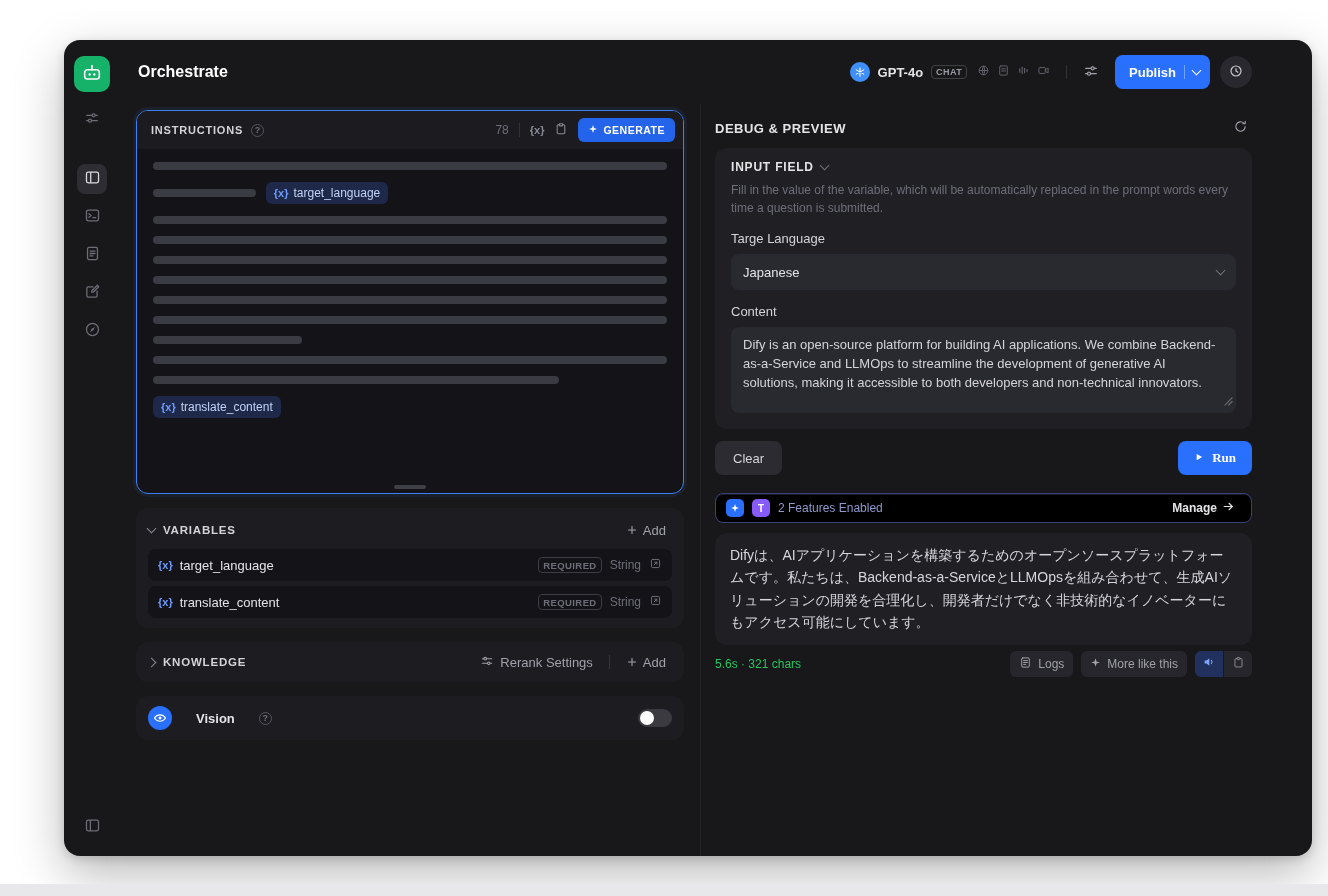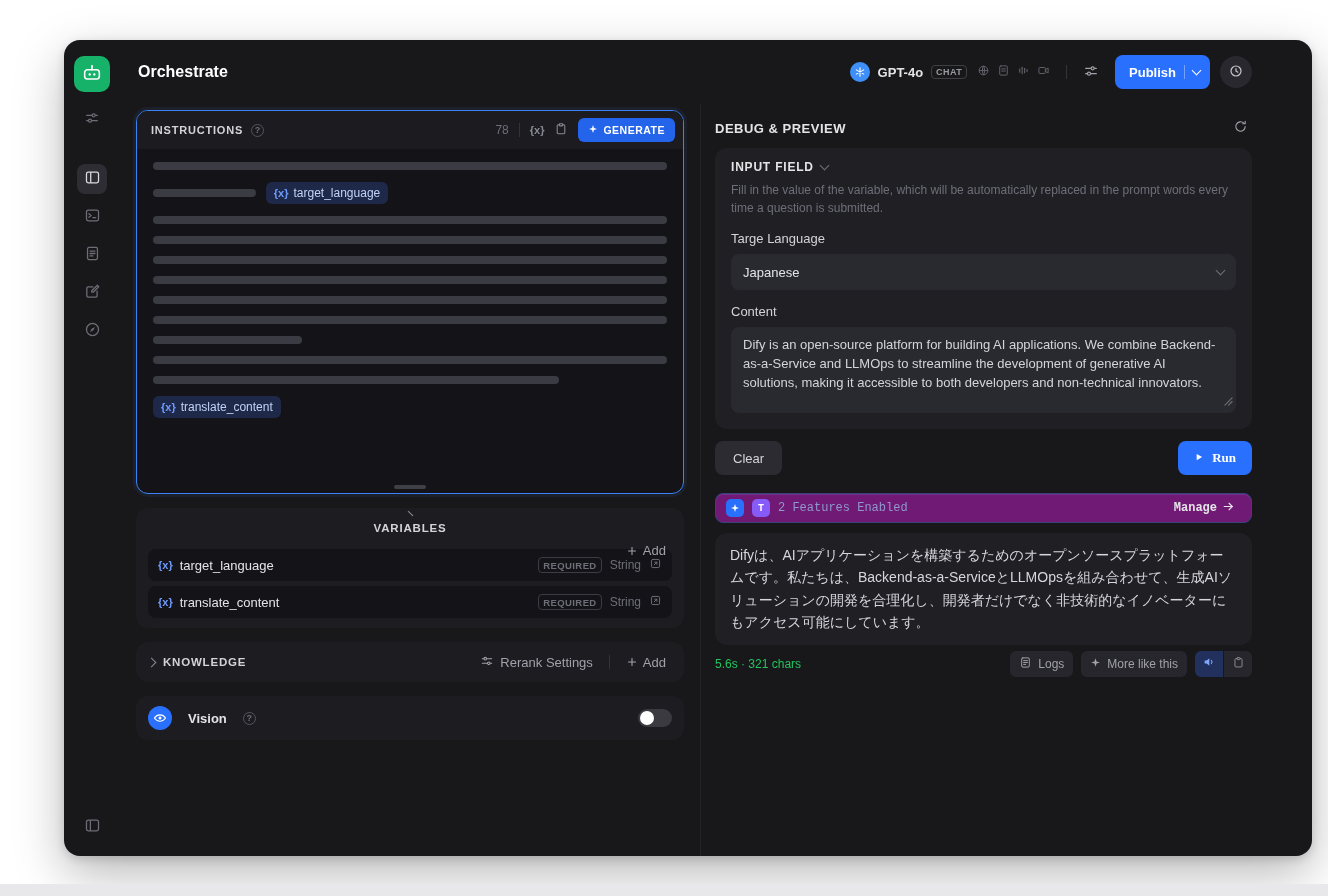--- a/index.html
+++ b/index.html
@@ -67,41 +67,41 @@
   .w100 { width: 100%; } .w20 { width: 20%; } .w29 { width: 29%; } .w79 { width: 79%; }
   .chip-row { display: flex; align-items: center; gap: 10px; margin-bottom: 12px; height: 22px; }
   .chip { display: inline-flex; align-items: center; gap: 5px; background: #1e2949; border-radius: 6px; padding: 0 8px;
           height: 22px; font-size: 12px; color: #c2d2f6; cursor:pointer; }
   .chip .x { color: #6f9bff; font-weight: 600; font-size: 11px; }
   .resize-handle { position: absolute; left: 50%; bottom: 4px; transform: translateX(-50%);
                    width: 32px; height: 4px; border-radius: 2px; background: #3f3f46; cursor: ns-resize; }
 
   .panel { background: #1c1c21; border-radius: 12px; flex: 0 0 auto; }
   .vars { padding: 8px 12px 10px; }
-  .sec-head { height: 28px; display: flex; align-items: center; gap: 8px; cursor:pointer;flex-direction:column; }
+  .sec-head { height: 28px; display: flex; align-items: center; gap: 8px; cursor:pointer; }
   .sec-title { font-size: 11.5px; font-weight: 700; letter-spacing: .8px; color: #d4d4d8; }
   .chev { width: 7px; height: 7px; border-right: 1.6px solid #8a8a94; border-bottom: 1.6px solid #8a8a94; display: inline-block; }
   .chev.down { transform: rotate(45deg); margin-top: -3px; }
   .chev.right { transform: rotate(-45deg); }
   .chev.light { border-color: #fff; }
   .chev.dim { border-color: #71717a; }
   .add-btn { margin-left: auto; display: flex; align-items: center; gap: 5px; color: #a1a1aa; font-size: 13px;
              background: none; border: none; font-family: inherit; cursor:pointer; }
   .var-row { height: 32px; background: #131318; border-radius: 8px; display: flex; align-items: center; gap: 7px;
              padding: 0 10px; margin-top: 5px; cursor:pointer; }
   .var-name { font-size: 13px; color: #e4e4e7; }
   .var-right { margin-left: auto; display: flex; align-items: center; gap: 8px; }
   .req { font-size: 9.5px; font-weight: 700; letter-spacing: .4px; color: #6e6e78; border: 1px solid #3c3c44; border-radius: 4px; padding: 1.5px 4px; }
   .vtype { font-size: 12px; color: #6e6e78; }
 
   .know { height: 40px; display: flex; align-items: center; gap: 8px; padding: 0 12px; }
   .know-right { margin-left: auto; display: flex; align-items: center; gap: 10px; }
   .rerank { display: flex; align-items: center; gap: 6px; color: #a1a1aa; font-size: 13px; background: none; border: none; font-family: inherit; cursor:pointer; }
 
-  .vision { height: 44px; display: flex; align-items: center; gap: 16px; padding: 0 12px; }
+  .vision { height: 44px; display: flex; align-items: center; gap: 24px; padding: 0 12px; }
   .eye-badge { width: 24px; height: 24px; border-radius: 50%; background: #2970ff; display: flex; align-items: center; justify-content: center; }
   .vision-label { font-size: 13px; font-weight: 700; color: #e4e4e7; }
   .toggle { margin-left: auto; width: 34px; height: 18px; border-radius: 9px; background: #3a3a40; position: relative; border: none; padding:0; cursor:pointer; }
   .knob { position: absolute; left: 2px; top: 2px; width: 14px; height: 14px; border-radius: 7px; background: #fff; }
 
   .qmark { width: 13px; height: 13px; border-radius: 50%; border: 1.2px solid #55555e; color: #6e6e78; font-size: 9px;
            font-weight: 700; display: inline-flex; align-items: center; justify-content: center; background: none; padding: 0; cursor:pointer; }
   .qmark::after { content: "?"; }
 
   
@@ -121,22 +121,22 @@
   textarea.content-ta { display: block; width: 100%; height: 86px; background: #292930; border: none; border-radius: 8px;
             padding: 9px 12px; font-family: inherit; font-size: 13px; line-height: 1.45; color: #d4d4d8; resize: none; outline: none; }
   .ta-corner { position: absolute; right: 3px; bottom: 3px; }
 
   .actions { display: flex; justify-content: space-between; margin-top: 12px; gap: 11px; }
   .clear-btn { height: 34px; padding: 0 18px; background: #2b2b31; border: none; border-radius: 8px; color: #d4d4d8;
                font-size: 13px; font-family: inherit; cursor:pointer; }
   .run-btn { height: 34px; padding: 0 16px; background: #2970ff; border: none; border-radius: 8px; color: #fff;
              font-size: 13px; font-weight: 700; display: flex; align-items: center; gap: 8px; font-family: Liberation Serif, serif; cursor:pointer; }
 
-  .features { margin-top: 18px; height: 30px; border-radius: 8px; background: #701a75; border: 1px solid #3a4178;
-              box-shadow: inset 0 1px 0 rgba(130,150,255,.18); display: flex; align-items: center; gap: 8px; padding: 0 10px; font-family: Liberation Mono, monospace; }
+  .features { margin-top: 18px; height: 30px; border-radius: 8px; background: #000000; border: 1px solid #3a4178;
+              box-shadow: inset 0 1px 0 rgba(130,150,255,.18); display: flex; align-items: center; gap: 8px; padding: 0 10px; }
   .feat-ic { width: 18px; height: 18px; border-radius: 5px; display: flex; align-items: center; justify-content: center; color: #fff; }
   .feat-ic.blue { background: #2970ff; }
   .feat-ic.purple { background: #875bf7; font-size: 10px; font-weight: 700; }
   .feat-ic.purple::after { content: "T"; }
   .feat-text { font-size: 12px; color: #8e99cc; }
   .manage { margin-left: auto; display: flex; align-items: center; gap: 5px; color: #e4e4e7; font-size: 12px; font-weight: 700;
             background: none; border: none; font-family: inherit; cursor:pointer; }
 
   .out-label-row { margin-top: 20px; display: flex; align-items: center; gap: 10px; }
   .out-label { font-size: 11px; font-weight: 700; letter-spacing: 1px; color: #6e6e78; }

